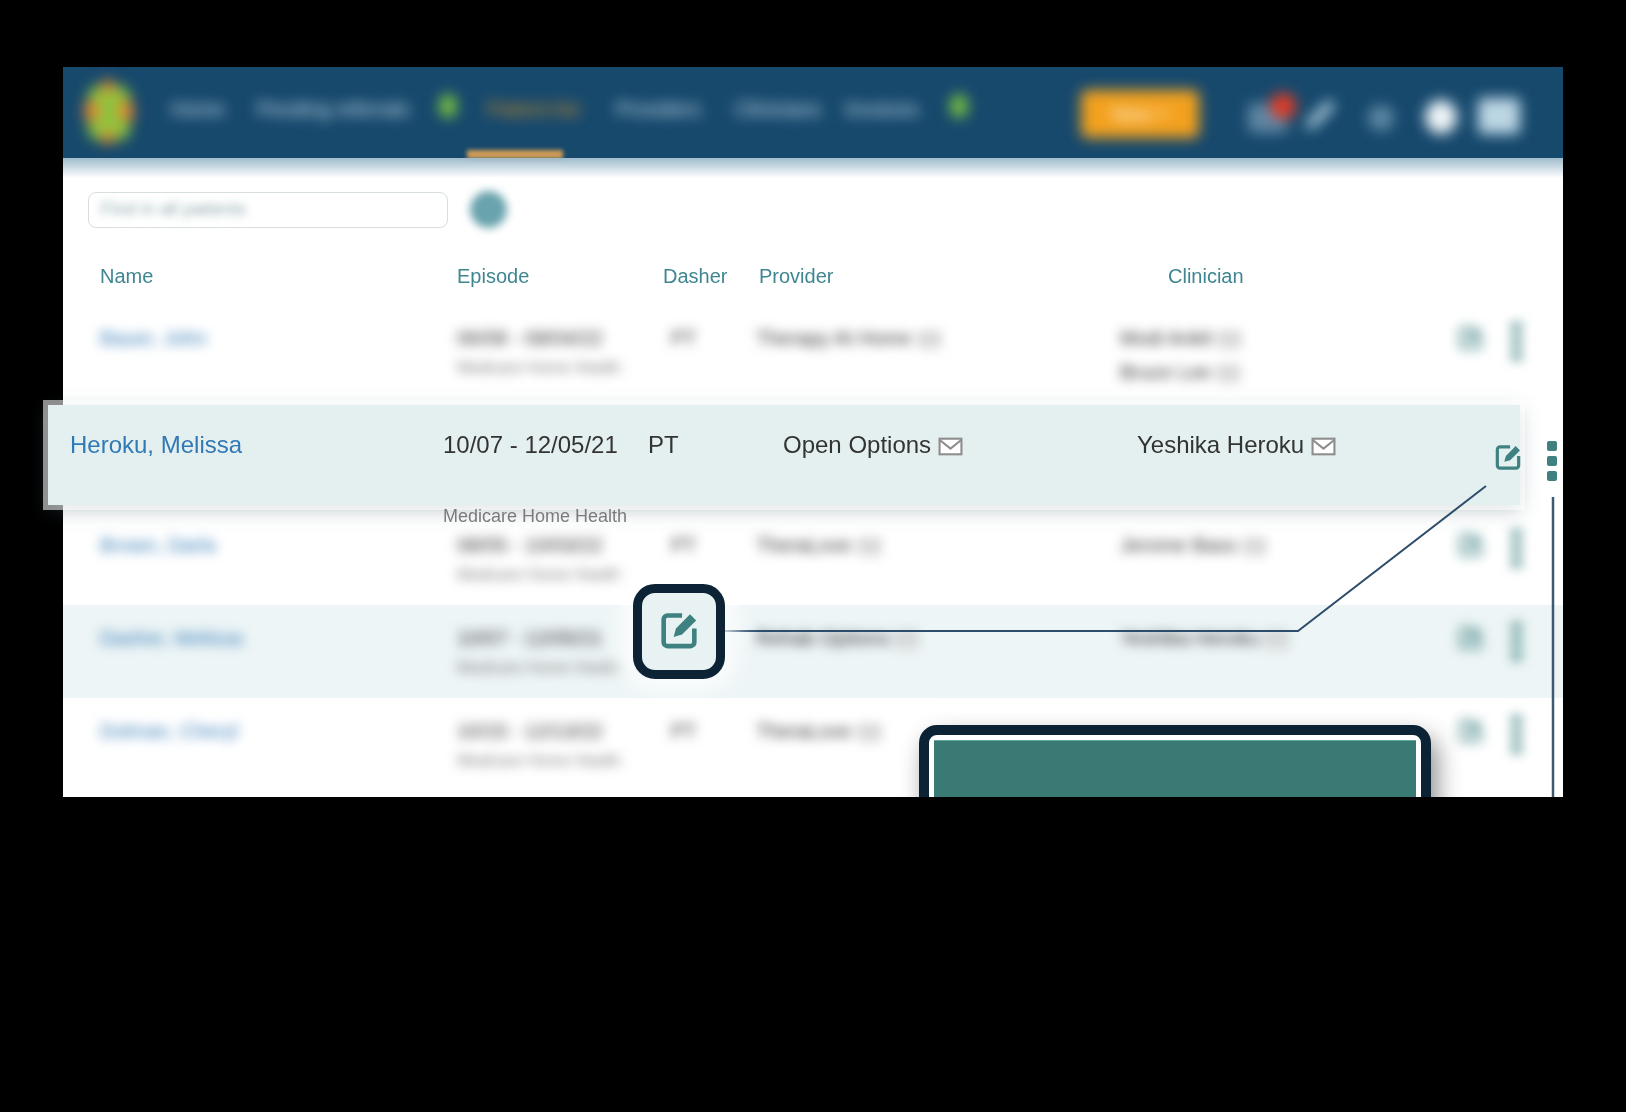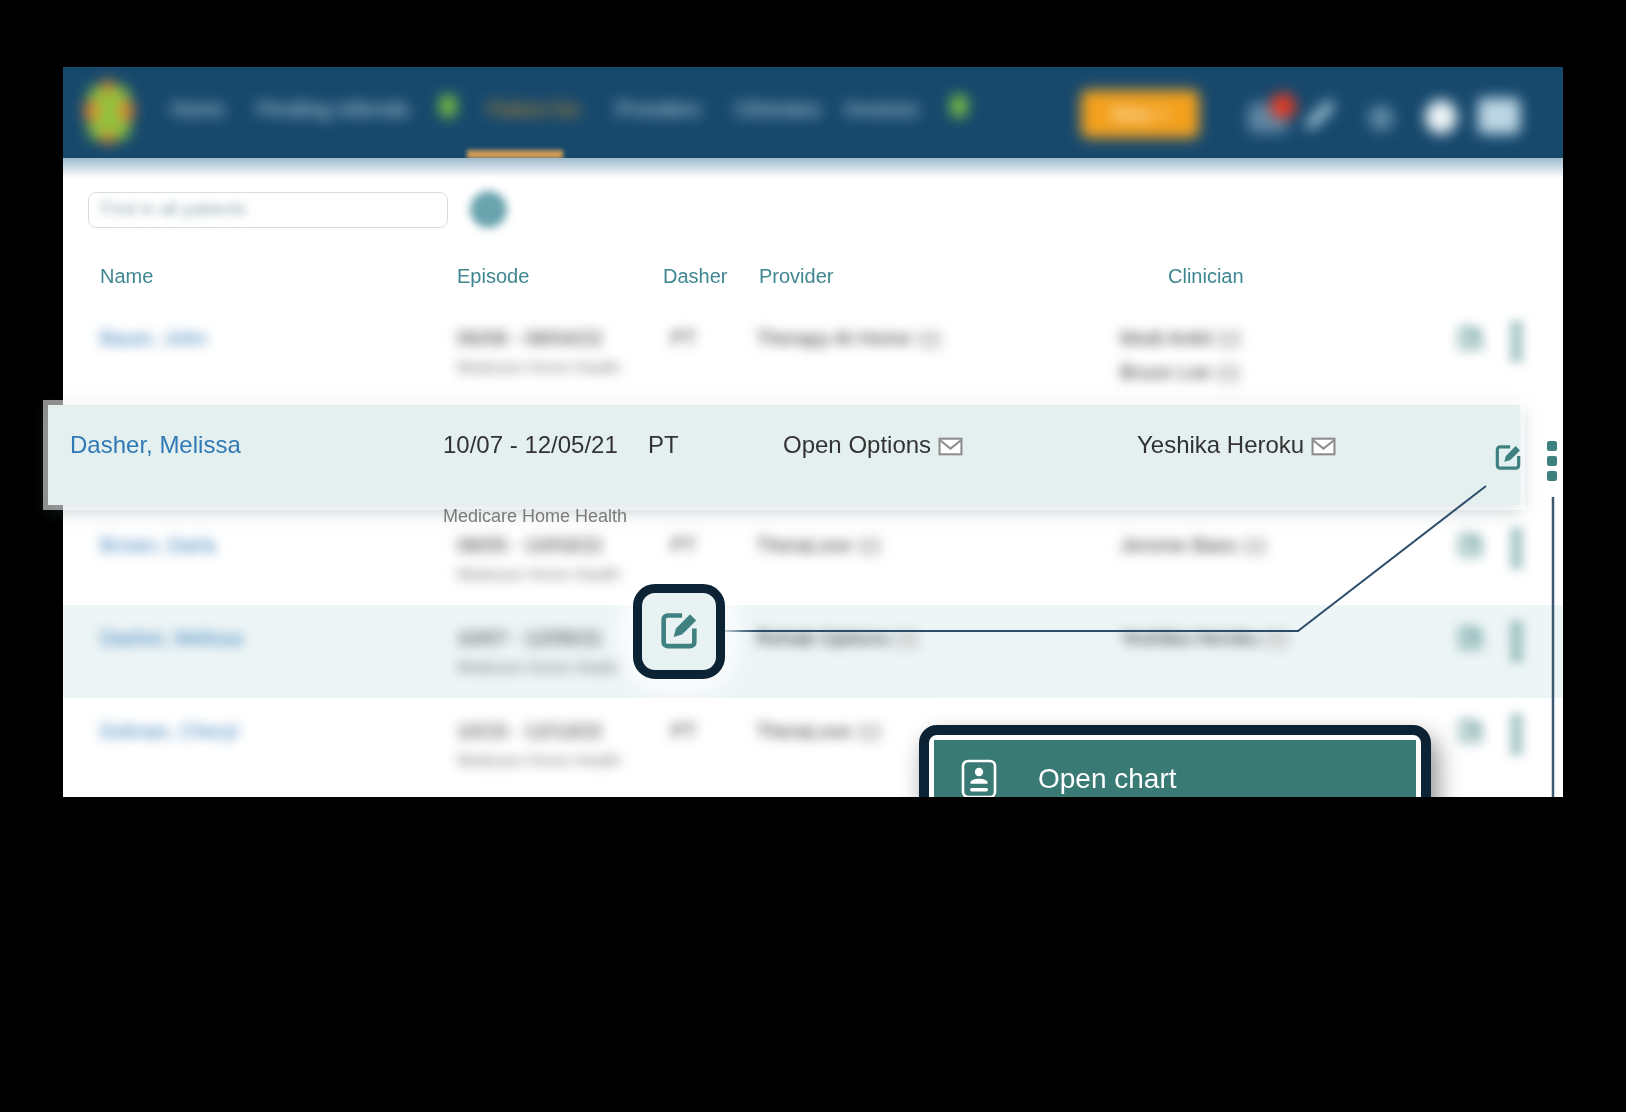--- a/index.html
+++ b/index.html
@@ -273,21 +273,21 @@
             </svg></span>
         <span class="kebab" style="left:1449px;top:24px;">
             <i></i>
             <i></i>
             <i></i>
           </span>
       </div>
     </div>
 
     <div class="hlrow">
-      <span class="cell name" style="left:22px;">Dasher, Melissa</span>
+      <span class="cell name" style="left:22px;">Heroku, Melissa</span>
       <span class="cell" style="left:395px;">10/07 - 12/05/21</span>
       <span class="sub" style="left:395px;margin-top:39px;">Medicare Home Health</span>
       <span class="cell" style="left:600px;">PT</span>
       <span class="cell" style="left:735px;"><span>Open Options</span><svg class="env" width="25" height="19" viewBox="0 0 24 18">
             <rect x="1.5" y="1.5" width="21" height="15" fill="#fff" stroke="#8d8d8d" stroke-width="2"></rect>
             <path d="M2 3 l10 8 10-8" fill="none" stroke="#8d8d8d" stroke-width="2"></path>
           </svg></span>
       <span class="cell" style="left:1053px;margin-left:36px;"><span>Yeshika Heroku</span><svg class="env" width="25" height="19" viewBox="0 0 24 18">
             <rect x="1.5" y="1.5" width="21" height="15" fill="#fff" stroke="#8d8d8d" stroke-width="2"></rect>
             <path d="M2 3 l10 8 10-8" fill="none" stroke="#8d8d8d" stroke-width="2"></path>
@@ -305,31 +305,20 @@
 
     <div class="editcallout">
       <span><svg width="46" height="46" viewBox="0 0 30 30">
             <path d="M25 14 v9 a2.5 2.5 0 0 1 -2.5 2.5 h-15 A2.5 2.5 0 0 1 5 23 V8 a2.5 2.5 0 0 1 2.5-2.5 H17" fill="none" stroke="currentColor" stroke-width="3"></path>
             <path d="M11.5 19.5 l1.5-5.5 9.2-9.2 4 4 -9.2 9.2 z" fill="currentColor"></path>
           </svg></span>
     </div>
 
     <div class="menucallout">
       <div class="menupanel">
-        <div class="menuitem">
-          <span class="mi">
-              <svg width="36" height="40" viewBox="0 0 36 40">
-                <rect x="2" y="2" width="32" height="36" rx="5" fill="none" stroke="#fff" stroke-width="2.6"></rect>
-                <circle cx="18" cy="13" r="4.2" fill="#fff"></circle>
-                <path d="M9.5 23.5 c0-5 17-5 17 0 l0 1.2 h-17 z" fill="#fff"></path>
-                <rect x="9" y="29" width="18" height="3.4" rx="1.7" fill="#fff"></rect>
-              </svg>
-            </span>
-          <span>Open chart</span>
-        </div>
         <div class="menudivider"></div>
       </div>
     </div>
   </div>
 
   <svg class="overlay">
     <polyline points="724,631 1298,631 1486,486" fill="none" stroke="#2d4e6b" stroke-width="2"></polyline>
     <polyline points="1553,497 1553,830 1432,830" fill="none" stroke="#3d5a72" stroke-width="2.5"></polyline>
   </svg>
 </div>

